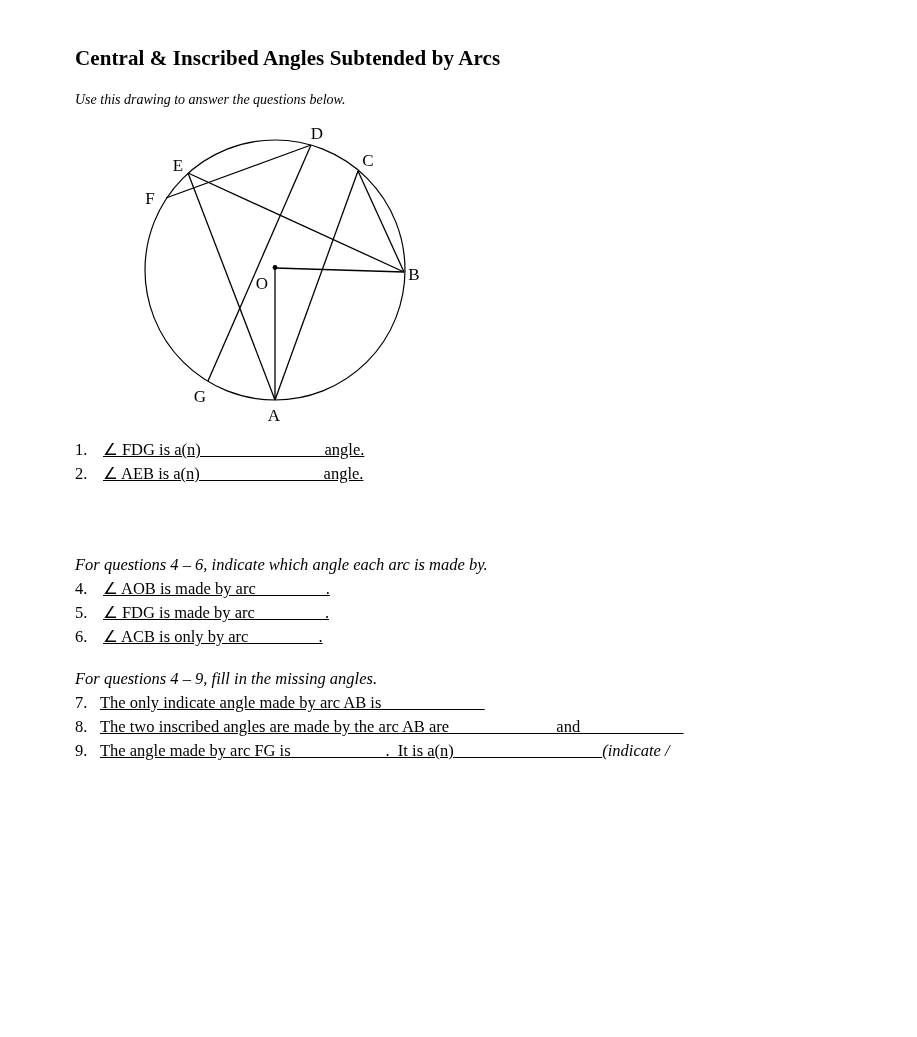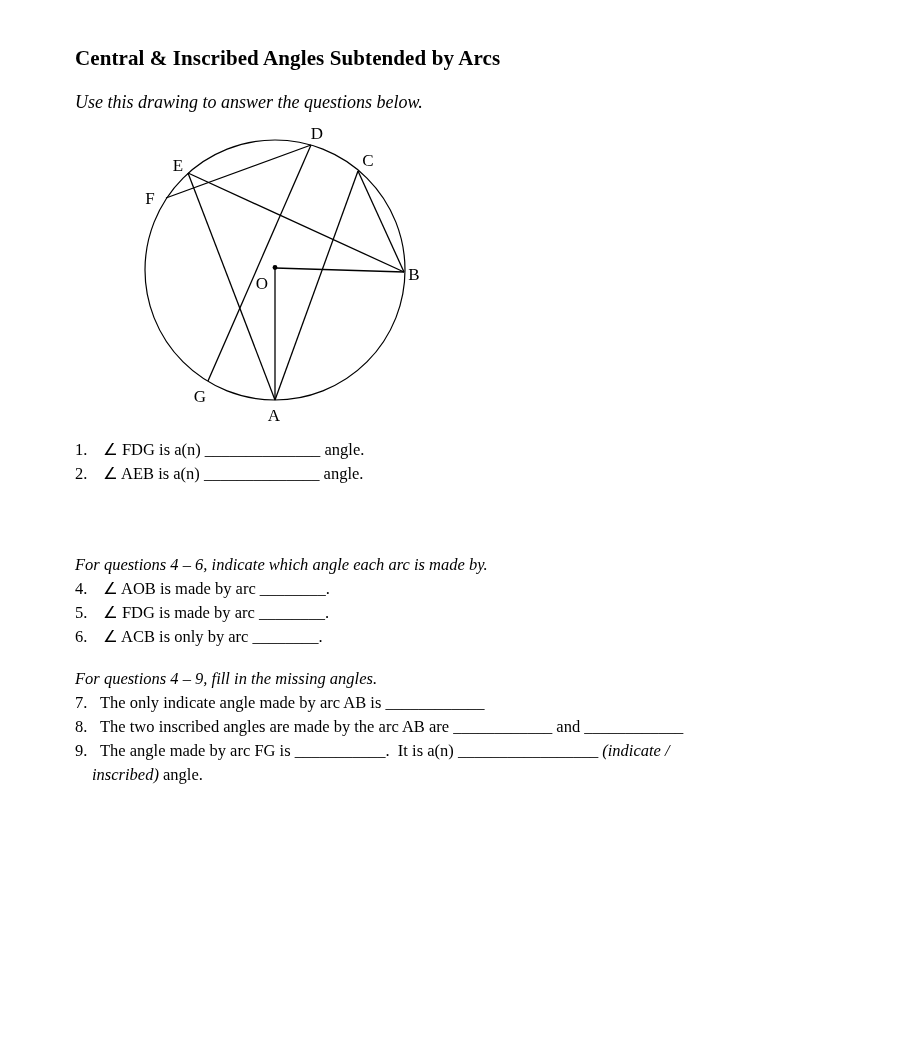--- a/index.html
+++ b/index.html
@@ -8,21 +8,21 @@
     background:#ffffff; color:#000000;
     position:relative;
     font-family:"Liberation Serif", serif;
   }
   .title {
     position:absolute; left:75px; top:46px;
     font-weight:bold; font-size:21px; letter-spacing:0.1px;
   }
   .instruction {
     position:absolute; left:75px; top:92px;
-    font-style:italic; font-size:18px;text-align:center;
+    font-style:italic; font-size:14px;text-align:center;
   }
   svg.diagram { position:absolute; left:135px; top:118px; }
   svg.diagram line, svg.diagram circle.outline {
     stroke:#000; stroke-width:1.3; fill:none;
   }
   svg.diagram circle.outline { stroke-width:1.2; }
   svg.diagram text {
     font-family:"Liberation Serif", serif;
     font-size:17px; fill:#000; text-anchor:middle;
   }
@@ -30,21 +30,21 @@
     position:absolute; left:75px;
     font-size:16.5px; line-height:24px;
     width:830px;
   }
   #sec1 { top:438px; }
   #sec2 { top:553px; }
   #sec3 { top:667px; }
   .heading { font-style:italic; }
   .num { display:inline-block; width:28px; }
   #sec3 .num { width:25px; }
-  .txt { white-space:pre-wrap; }
+  .txt { white-space:pre-wrap;text-decoration:underline; }
   .it { font-style:italic; white-space:pre-wrap; }
   .cont { padding-left:17px; }
 </style>
 </head>
 <body>
 
 <div class="title">Central &amp; Inscribed Angles Subtended by Arcs</div>
 <div class="instruction">Use this drawing to answer the questions below.</div>
 
 <svg class="diagram" width="300" height="315" viewBox="135 118 300 315">
@@ -78,14 +78,13 @@
   <div class="item"><span class="num">4.</span><span class="txt">∠ AOB is made by arc ________.</span></div>
   <div class="item"><span class="num">5.</span><span class="txt">∠ FDG is made by arc ________.</span></div>
   <div class="item"><span class="num">6.</span><span class="txt">∠ ACB is only by arc ________.</span></div>
 </div>
 
 <div class="section" id="sec3">
   <div class="heading">For questions 4 – 9, fill in the missing angles.</div>
   <div class="item"><span class="num">7.</span><span class="txt">The only indicate angle made by arc AB is ____________</span></div>
   <div class="item"><span class="num">8.</span><span class="txt">The two inscribed angles are made by the arc AB are ____________ and ____________</span></div>
   <div class="item"><span class="num">9.</span><span class="txt">The angle made by arc FG is ___________.  It is a(n) _________________ </span><span class="it">(indicate /</span></div>
-  <div class="item cont"><span class="it">inscribed)</span><span class="txt"> angle.</span></div>
 </div>
 
 </body></html>

